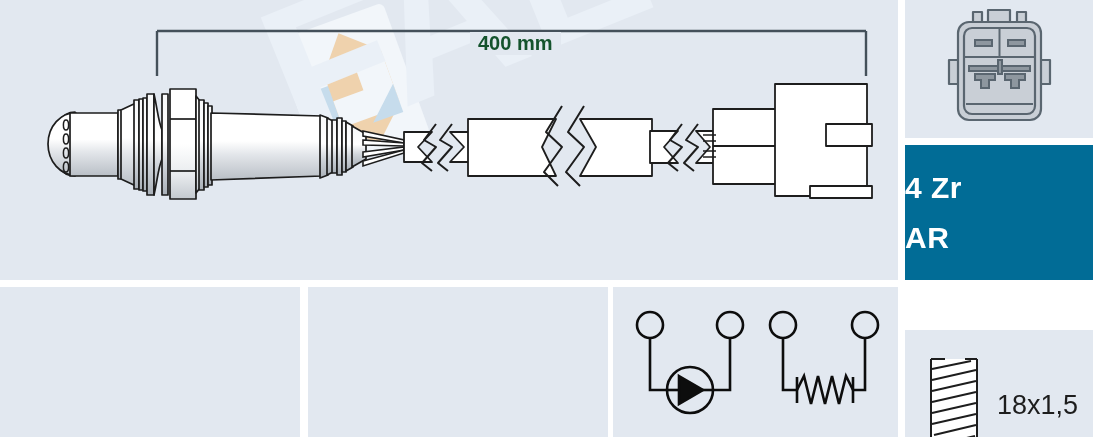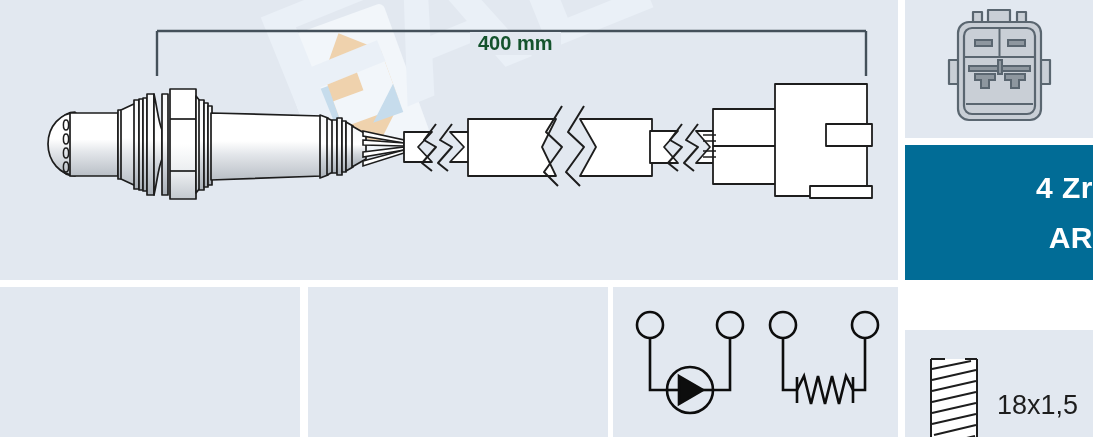--- a/index.html
+++ b/index.html
@@ -26,21 +26,21 @@
   #panel-connector { left: 905px; top: 0;   width: 188px; height: 138px; }
   #panel-badge     { left: 905px; top: 145px; width: 188px; height: 135px;
                      background: #016c96; }
   #panel-thread    { left: 905px; top: 287px; width: 188px; height: 150px; margin-top: 43px; }
 
   .fill { position: absolute; left: 0; top: 0; width: 100%; height: 100%; }
 
   
   #panel-badge {
     display: flex; flex-direction: column;
-    align-items: flex-end; justify-content: center;
+    align-items: flex-start; justify-content: center;
     gap: 15px;
   }
   .badge-line {
     color: #ffffff;
     font-weight: bold;
     font-size: 30px;
     line-height: 1.18;
     letter-spacing: 0.5px;
   }
 

